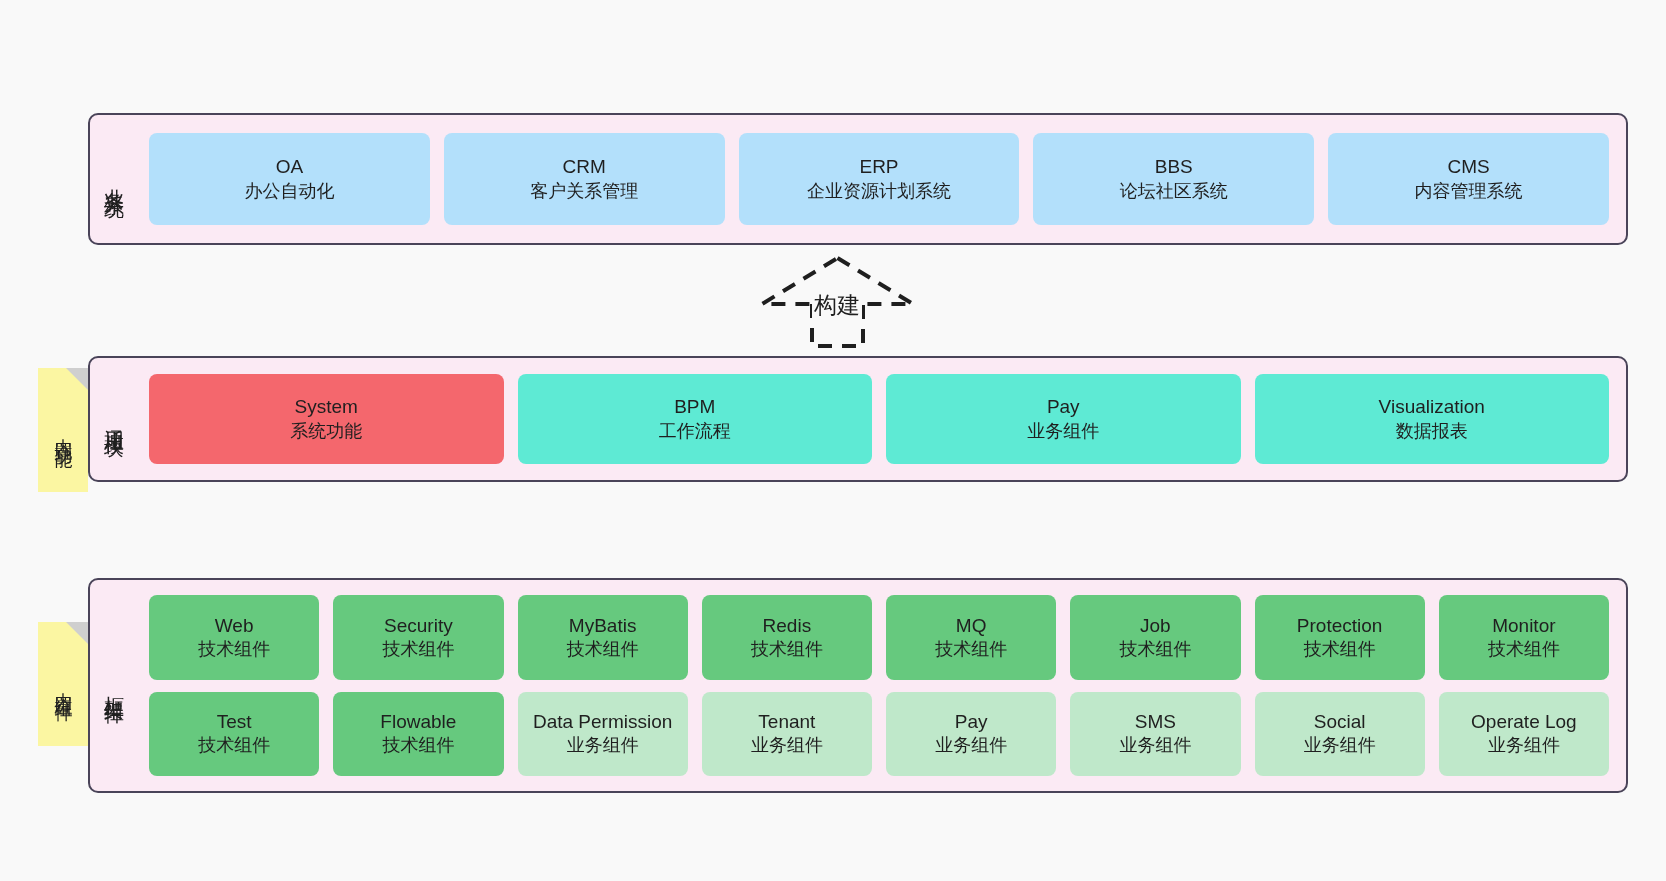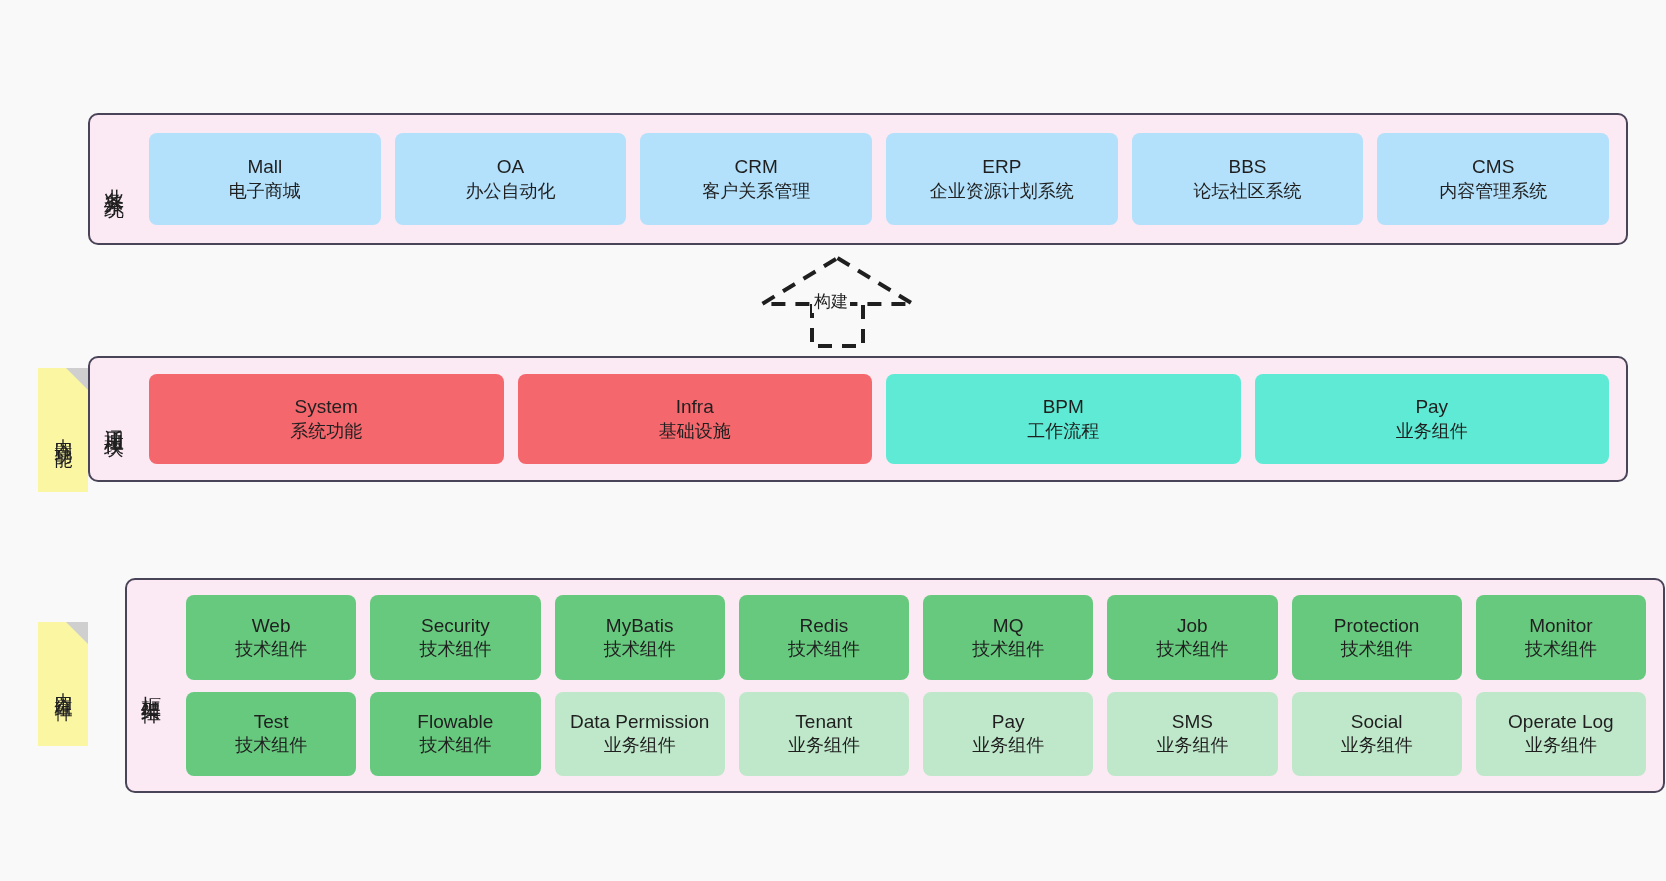--- a/index.html
+++ b/index.html
@@ -78,21 +78,21 @@
 
   .c-blue  { background: #b3e0fb; }
   .c-red   { background: #f4676d; }
   .c-pink  { background: #5eead4; }
   .c-green { background: #66c97e; }
   .c-lgreen{ background: #bfe8ca; }
 
   
   #layer-business { left: 88px;  top: 113px; width: 1540px; height: 132px; }
   #layer-common   { left: 88px;  top: 356px; width: 1540px; height: 126px; }
-  #layer-framework{ left: 88px;  top: 578px; width: 1540px; height: 215px; margin-left: 37px; }
+  #layer-framework{ left: 88px;  top: 578px; width: 1540px; height: 215px; }
 
   #layer-business .layer-boxes { padding-top: 18px; padding-bottom: 18px; }
   #layer-common   .layer-boxes { padding-top: 16px; padding-bottom: 16px; }
   #layer-framework .layer-boxes{ padding-top: 15px; padding-bottom: 15px; }
 
   
   .note {
     position: absolute;
     background: #fbf6a2;
     box-sizing: border-box;
@@ -116,46 +116,40 @@
     background: #cfcfcf;
     clip-path: polygon(0 0, 100% 100%, 100% 0);
   }
   #note-common    { left: 38px; top: 368px; width: 50px; height: 124px; }
   #note-framework { left: 38px; top: 622px; width: 50px; height: 124px; }
 
   
   .connector { position: absolute; }
   .connector .conn-label {
     position: absolute;
-    font-size: 17px;
+    font-size: 23px;
     color: #1f1f1f;
     background: #f9f9f9;
     padding: 0 2px;
     white-space: nowrap;
   }
   #conn-build  { left: 745px; top: 252px; width: 185px; height: 96px; }
   #conn-impl   { left: 760px; top: 482px; width: 185px; height: 96px; }
   #conn-build  .conn-label { left: 67px; top: 38px; }
   #conn-impl   .conn-label { left: 67px; top: 38px; }
 </style>
 </head>
 <body>
 
 <div class="canvas">
 
   <div class="layer" id="layer-business">
     <div class="layer-title">业务系统</div>
     <div class="layer-boxes">
 
-      <div class="col">
-        <div class="cell c-blue">
-          <span class="c-title">Mall</span>
-          <span class="c-sub">电子商城</span>
-        </div>
-      </div>
 
       <div class="col">
         <div class="cell c-blue">
           <span class="c-title">OA</span>
           <span class="c-sub">办公自动化</span>
         </div>
       </div>
 
       <div class="col">
         <div class="cell c-blue">
@@ -205,42 +199,42 @@
     <div class="layer-title">通用模块</div>
     <div class="layer-boxes">
 
       <div class="col">
         <div class="cell c-red">
           <span class="c-title">System</span>
           <span class="c-sub">系统功能</span>
         </div>
       </div>
 
-      <div class="col">
-        <div class="cell c-red">
-          <span class="c-title">Infra</span>
-          <span class="c-sub">基础设施</span>
-        </div>
-      </div>
 
       <div class="col">
         <div class="cell c-pink">
           <span class="c-title">BPM</span>
           <span class="c-sub">工作流程</span>
         </div>
       </div>
 
       <div class="col">
         <div class="cell c-pink">
           <span class="c-title">Pay</span>
           <span class="c-sub">业务组件</span>
         </div>
       </div>
 
 
+      <div class="col">
+        <div class="cell c-pink">
+          <span class="c-title">Visualization</span>
+          <span class="c-sub">数据报表</span>
+        </div>
+      </div>
 
     </div>
   </div>
 
 
   <div class="note" id="note-framework">
     <span class="fold"></span>
     <span>内置组件</span>
   </div>
 

